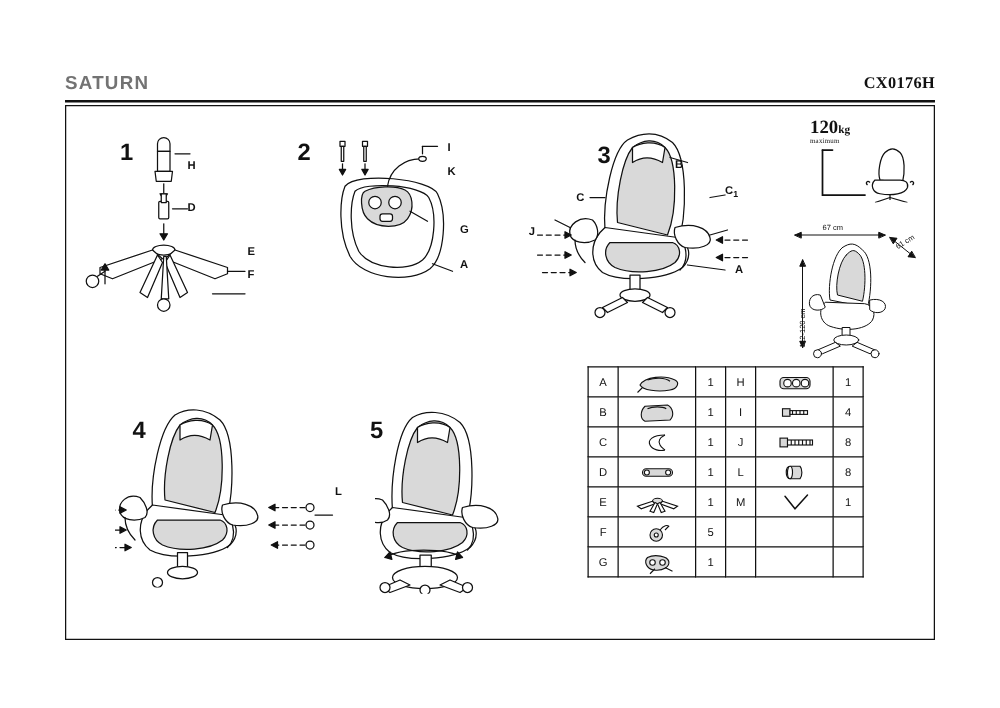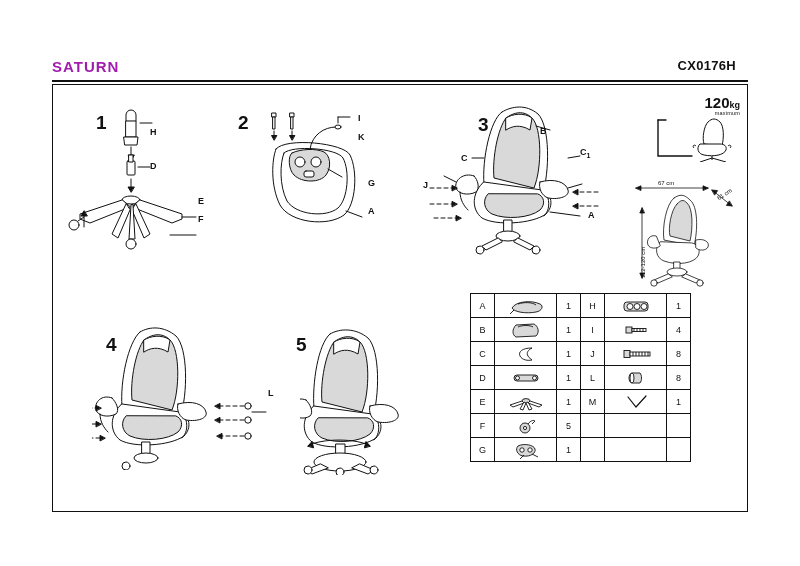--- a/index.html
+++ b/index.html
@@ -27,30 +27,31 @@
     width: 696px;
     height: 24px;
   }
   .brand {
     position: absolute;
     left: 0;
     top: 0;
     font-size: 15px;
     font-weight: bold;
     letter-spacing: 1px;
-    color: #a21caf;
+    color: #737373;
   }
   .model {
     position: absolute;
-    right: 12px;
+    right: 0;
     top: 0;
     font-size: 13px;
     font-weight: bold;
     letter-spacing: 0.3px;
     color: #111;
+    font-family: Liberation Serif, serif;
   }
   .header-rule {
     position: absolute;
     left: 52px;
     top: 80px;
     width: 696px;
     height: 2px;
     background: #111;
   }
   
@@ -84,21 +85,22 @@
   }
   .art {
     position: absolute;
   }
   
   .weight-badge {
     position: absolute;
     left: 648px;
     top: 94px;
     width: 92px;
-    text-align: right;
+    text-align: left;
+    font-family: Liberation Serif, serif;
   }
   .weight-value {
     font-size: 15px;
     font-weight: bold;
     color: #111;
   }
   .weight-value .unit {
     font-size: 9px;
   }
   .weight-sub {

